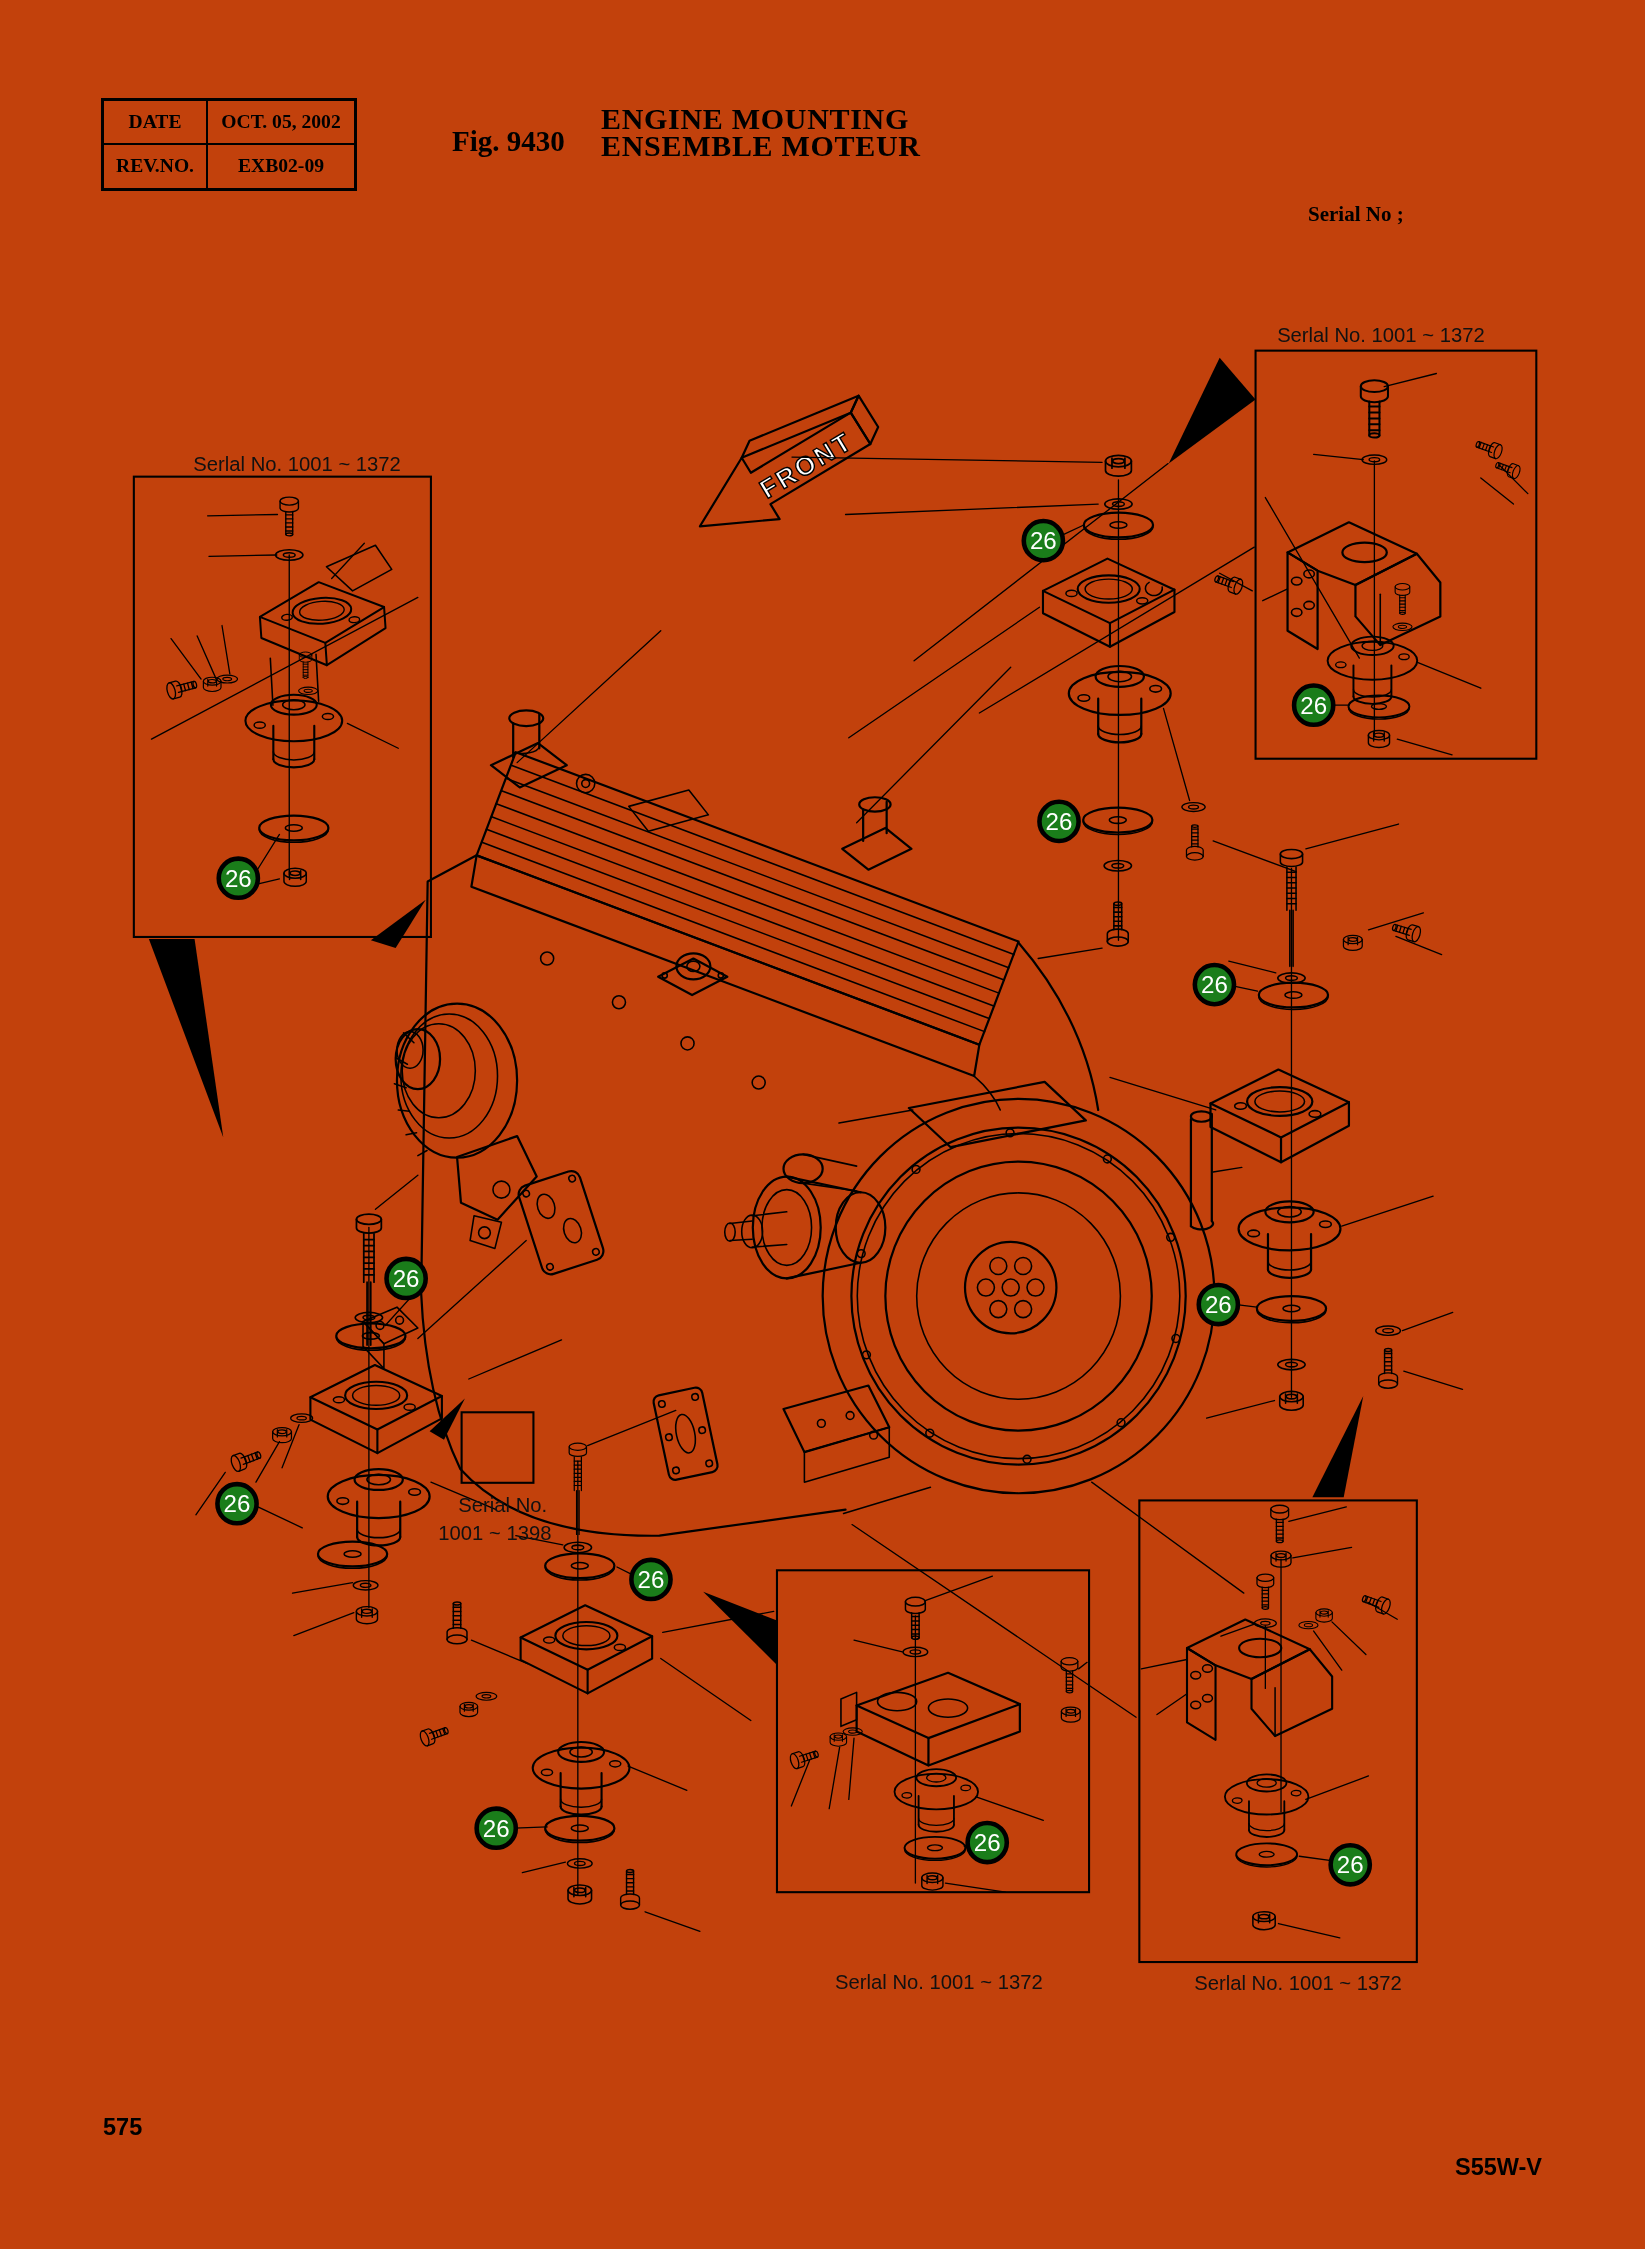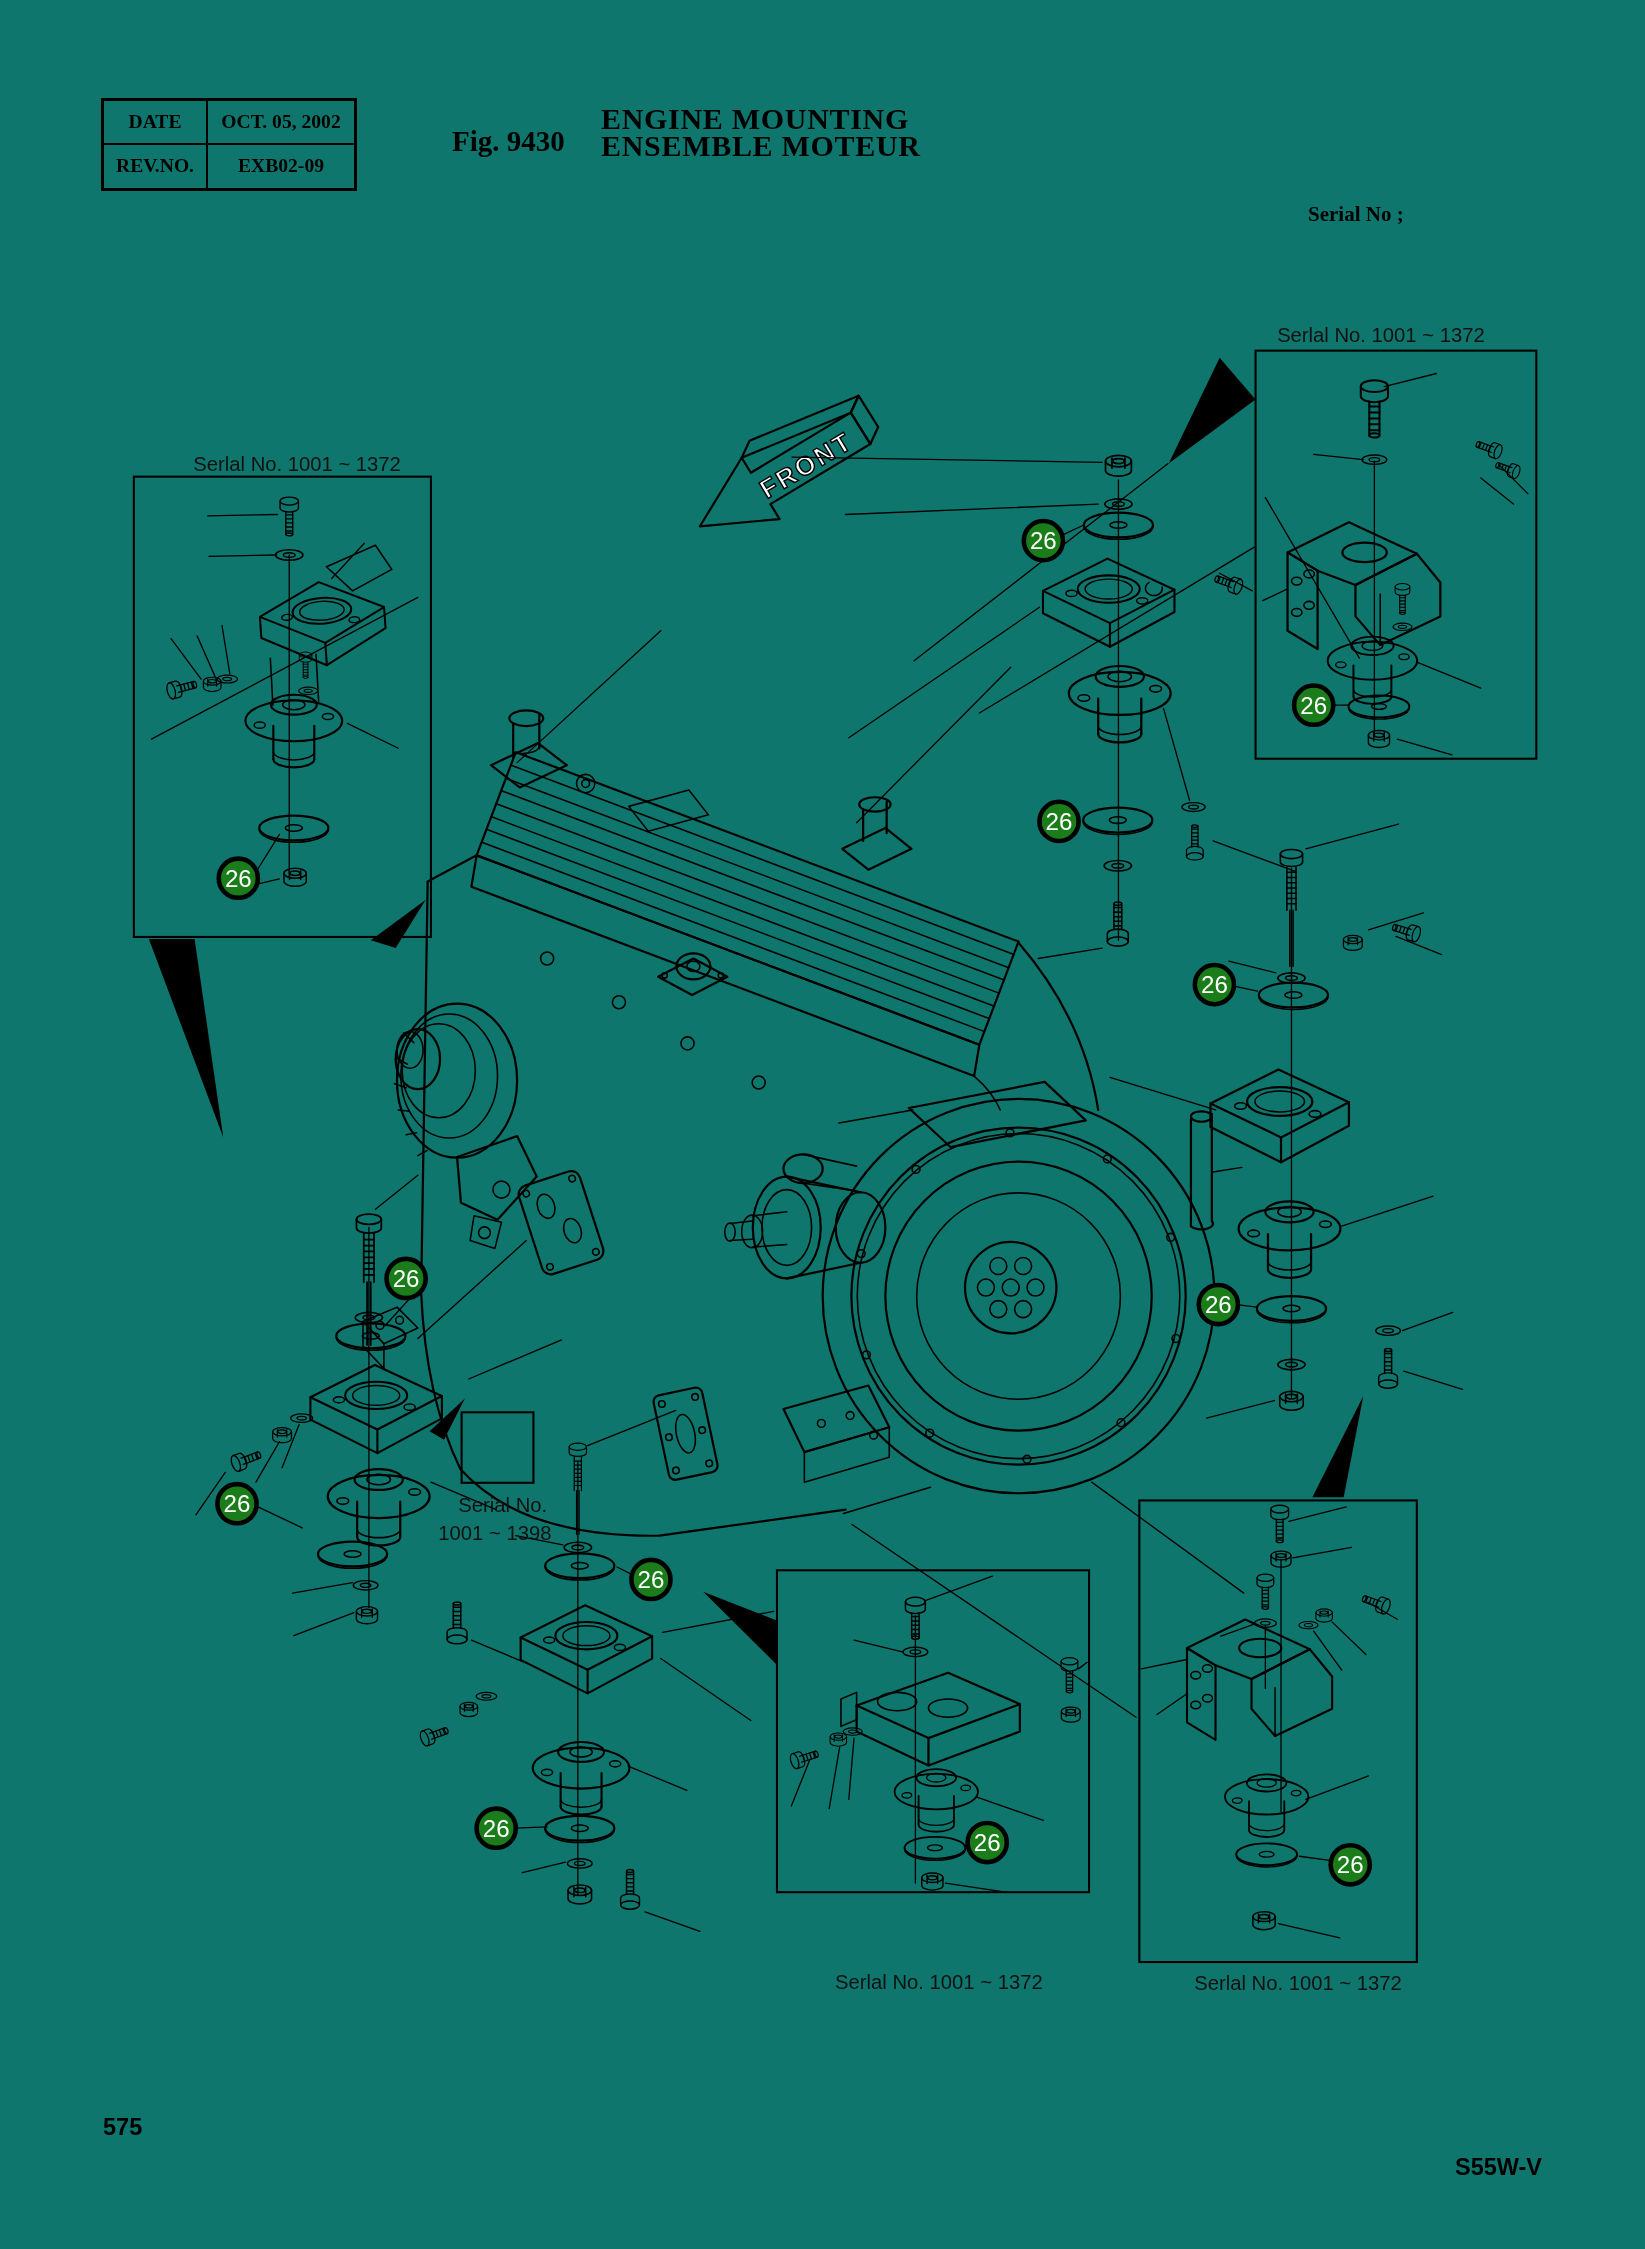--- a/index.html
+++ b/index.html
@@ -1,16 +1,16 @@
 <!DOCTYPE html>
 <html style="font-size:10.4px"><head>
 <meta charset="utf-8">
 <style>
   html,body{margin:0;padding:0;background:#888;}
-  #page{position:relative;width:1646px;height:2250px;background:#0f766e;
+  #page{position:relative;width:1646px;height:2250px;background:#c2410c;
         font-family:"Liberation Sans",sans-serif;overflow:hidden;}
   .abs{position:absolute;}
   
   #rev-table{left:101px;top:98px;width:256px;height:93px;border:3.3px solid #000;
              box-sizing:border-box;display:grid;grid-template-columns:104px 1fr;grid-template-rows:1fr 1fr;}
   #rev-table .cell{display:flex;align-items:center;justify-content:center;
              font-family:"Liberation Serif",serif;font-weight:bold;font-size:19.6px;color:#000;
              border-right:2.6px solid #000;border-bottom:2.6px solid #000;box-sizing:border-box;}
   #rev-table .cell:nth-child(2n){border-right:none;}
   #rev-table .cell:nth-child(n+3){border-bottom:none;}

